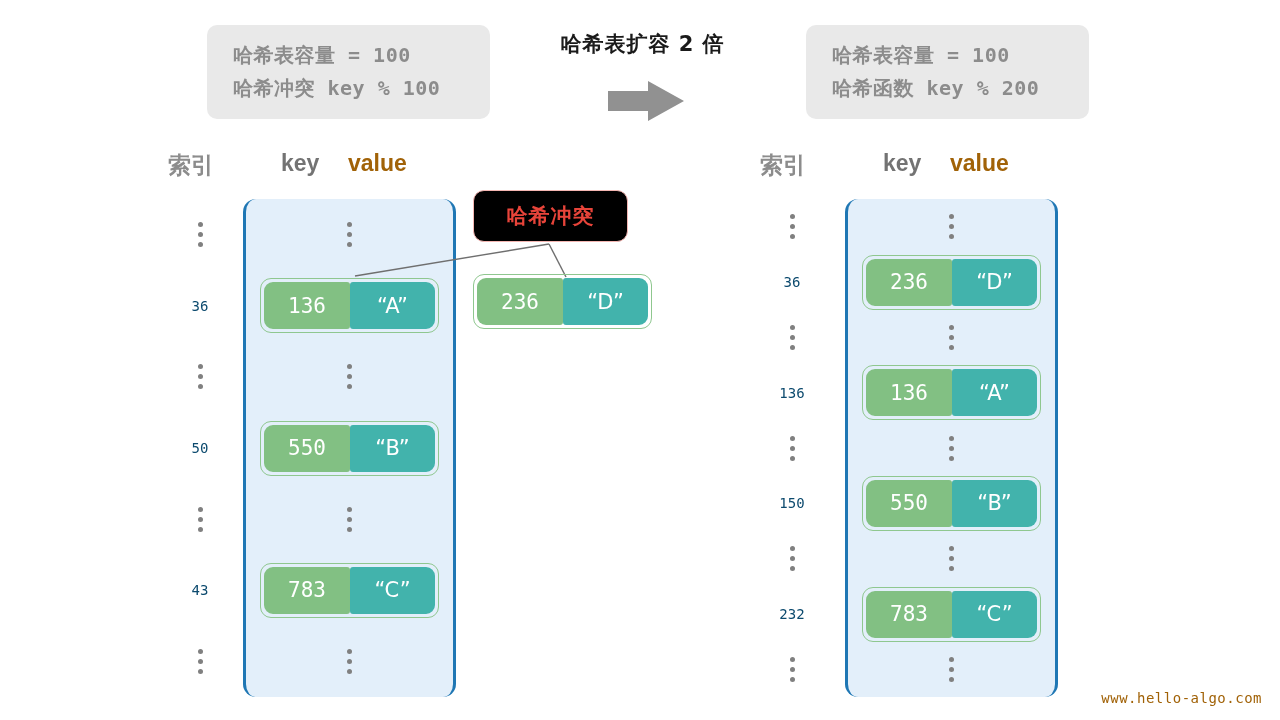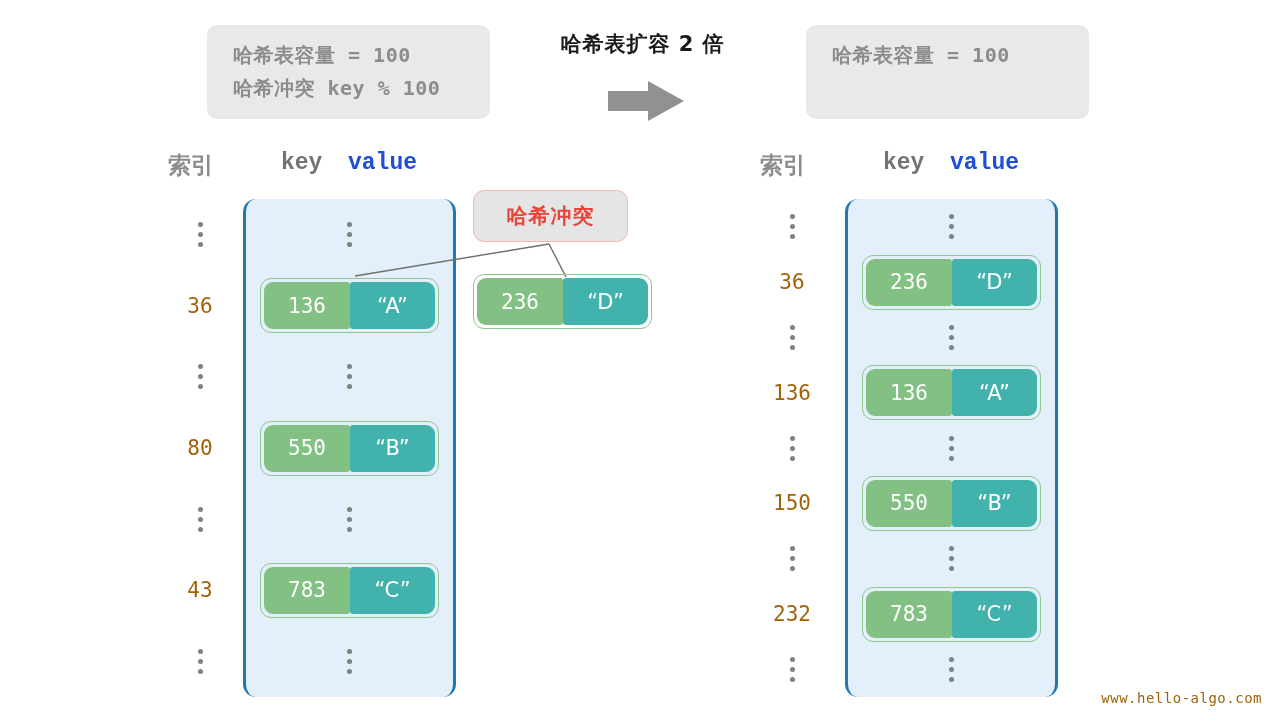--- a/index.html
+++ b/index.html
@@ -57,28 +57,28 @@
     position: absolute;
     left: 600px;
     top: 78px;
     width: 90px;
     height: 46px;
   }
 
   
   .col-head {
     position: absolute;
-    font-family: Liberation Mono, monospace;
+    font-family: Liberation Sans, sans-serif;
     font-size: 23px;
     font-weight: bold;
     white-space: pre;
   }
   .head-index { color: #8c8c8c; }
   .head-key   { color: #737373; }
-  .head-value { color: #1d4ed8; }
+  .head-value { color: #a16207; }
 
   
   .table-box {
     position: absolute;
     background: #e3effa;
     border-left: 3px solid #1f77b4;
     border-right: 3px solid #1f77b4;
     border-radius: 13px;
     box-sizing: border-box;
   }
@@ -142,32 +142,32 @@
 
   
   .idx {
     position: absolute;
     width: 90px;
     height: 58px;
     display: flex;
     align-items: center;
     justify-content: center;
     font-family: "DejaVu Sans Mono", "Liberation Mono", monospace;
-    font-size: 21px;
-    color: #a16207;
+    font-size: 14px;
+    color: #0c4a6e;
   }
 
   
   .badge {
     position: absolute;
     left: 473px;
     top: 190px;
     width: 155px;
     height: 52px;
-    background: #e5e5e5;
+    background: #000000;
     border: 1.5px solid #f4b6b2;
     border-radius: 11px;
     display: flex;
     align-items: center;
     justify-content: center;
     font-size: 21px;
     font-weight: bold;
     color: #e8443a;
     letter-spacing: 1px;
     box-sizing: border-box;
@@ -214,20 +214,21 @@
   <div class="center-title">哈希表扩容 2 倍</div>
 
   <div class="arrow-wrap">
     <svg width="90" height="46" viewBox="0 0 90 46">
       <polygon points="8,13 48,13 48,3 84,23 48,43 48,33 8,33" fill="#919191"></polygon>
     </svg>
   </div>
 
   <div class="info-box" id="info-right">
     <div class="info-line">哈希表容量 = 100</div>
+    <div class="info-line">哈希函数 key % 200</div>
   </div>
 
   <div class="col-head head-index" style="left:168px; top:150px;">索引</div>
   <div class="col-head head-key" style="left:281px; top:150px;">key</div>
   <div class="col-head head-value" style="left:348px; top:150px;">value</div>
 
   <div class="col-head head-index" style="left:760px; top:150px;">索引</div>
   <div class="col-head head-key" style="left:883px; top:150px;">key</div>
   <div class="col-head head-value" style="left:950px; top:150px;">value</div>
 
@@ -241,21 +242,21 @@
         </div>
       </div>
       <div class="idx" style="left: 155px; top: 276.714px;">36</div>
       <div class="idx" style="left: 155px; top: 347.857px;">
         <div class="ellipsis">
           <i></i>
           <i></i>
           <i></i>
         </div>
       </div>
-      <div class="idx" style="left: 155px; top: 419px;">80</div>
+      <div class="idx" style="left: 155px; top: 419px;">50</div>
       <div class="idx" style="left: 155px; top: 490.143px;">
         <div class="ellipsis">
           <i></i>
           <i></i>
           <i></i>
         </div>
       </div>
       <div class="idx" style="left: 155px; top: 561.286px;">43</div>
       <div class="idx" style="left: 155px; top: 632.429px;">
         <div class="ellipsis">

